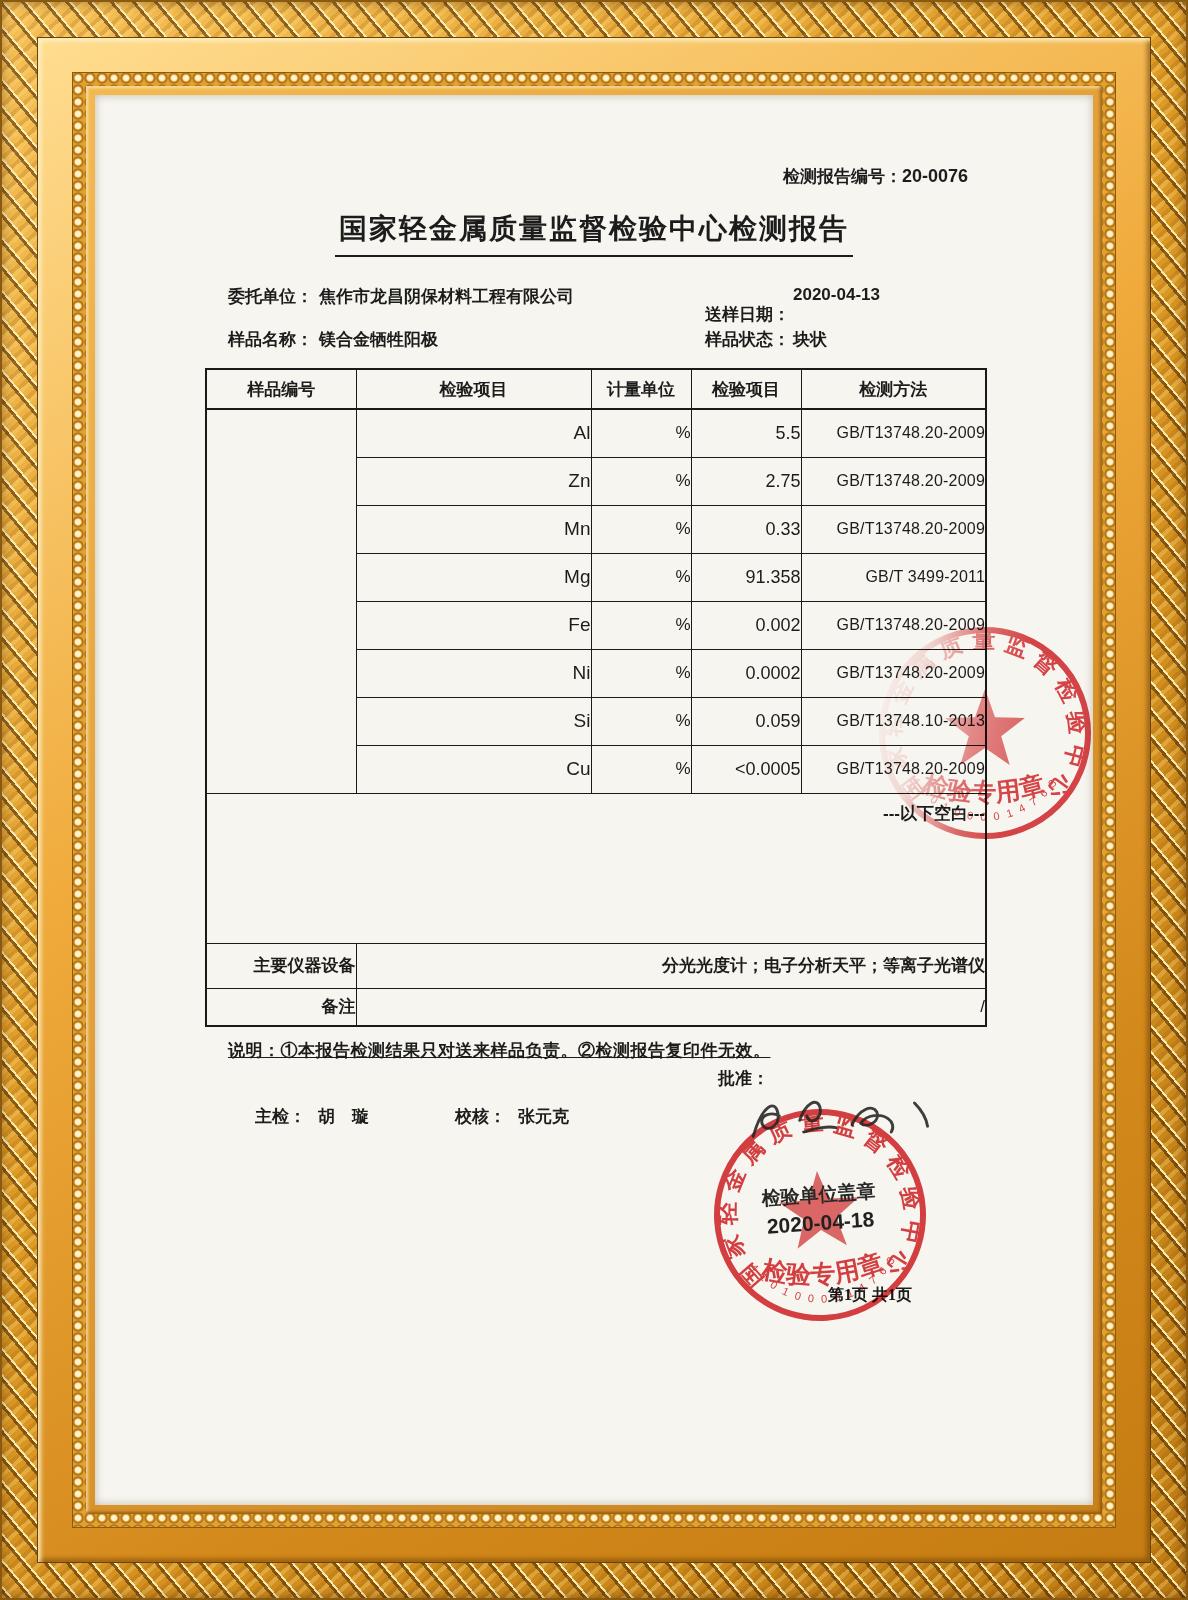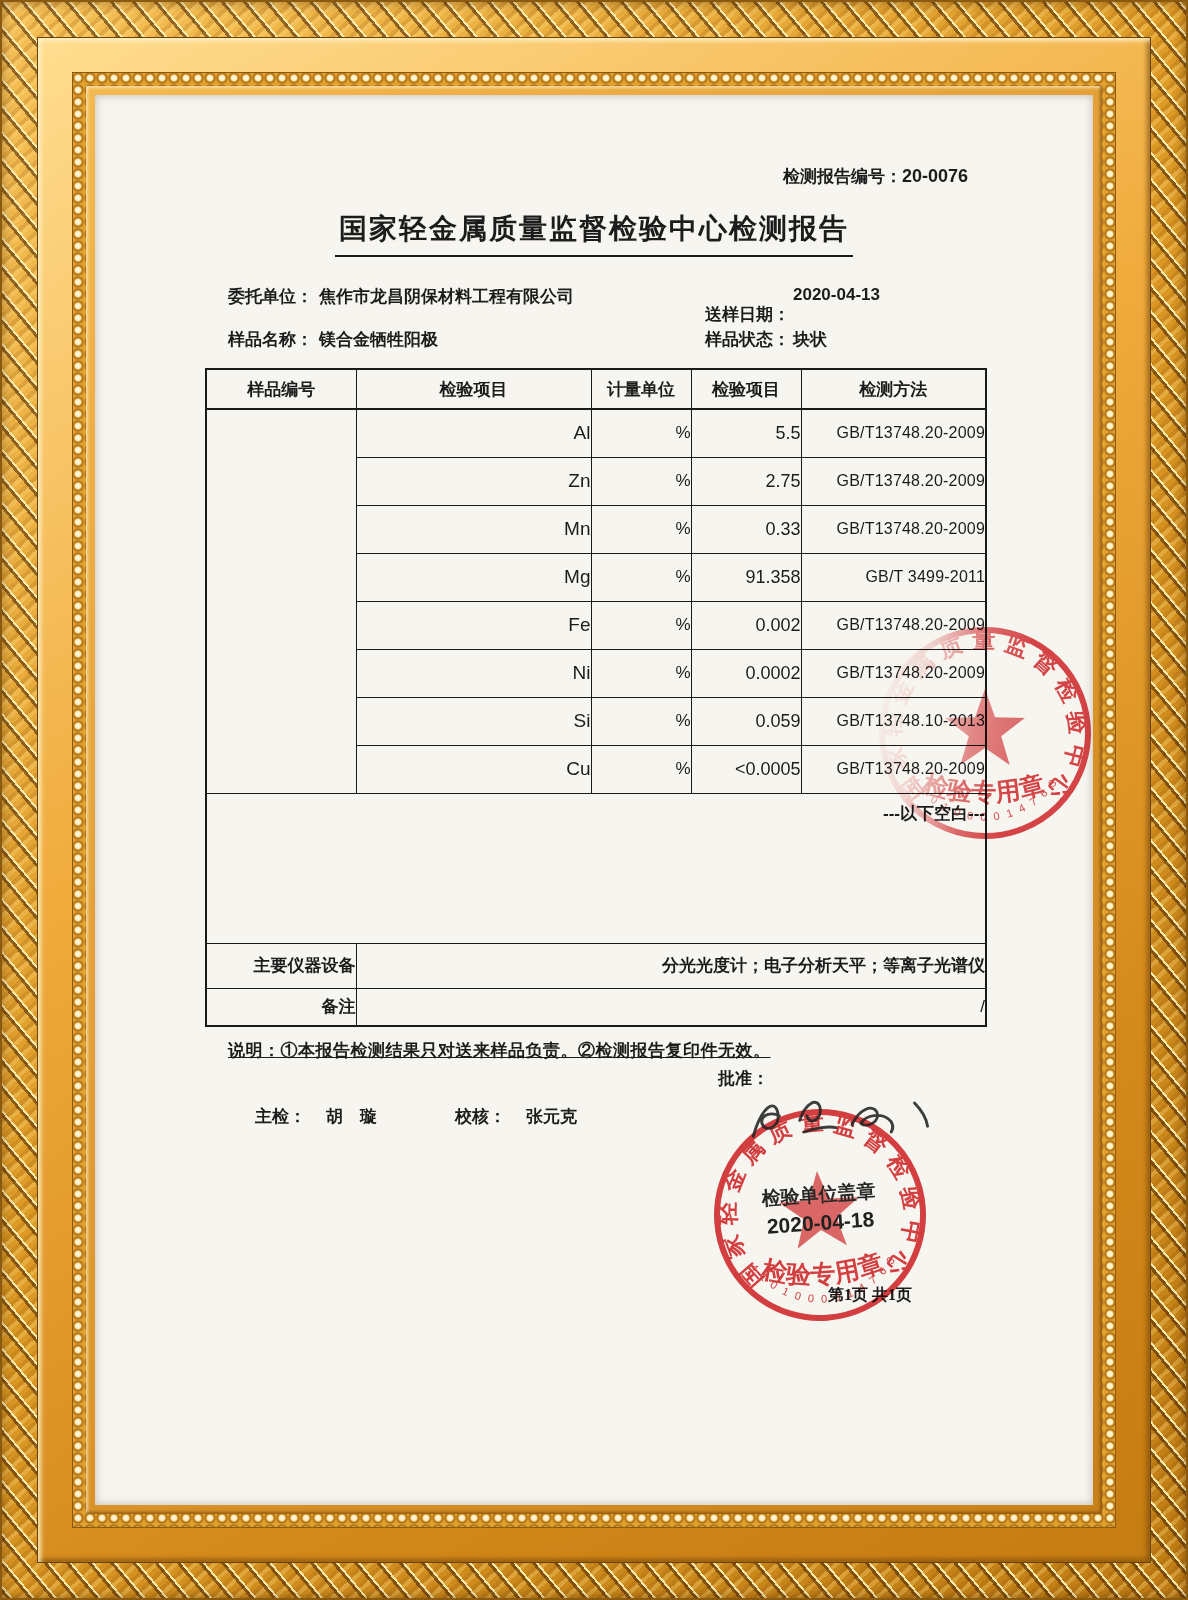--- a/index.html
+++ b/index.html
@@ -97,21 +97,21 @@
   tr.meta-row td { height: 45px; }
   tr.meta-row2 td { height: 38px; }
   td.m-label { font-family: "Liberation Serif", serif; font-size: 17px; font-weight: 600; }
   td.m-value { text-align: left; padding-left: 14px;
                font-family: "Liberation Serif", serif; font-size: 17px; font-weight: 600; }
   td.m-slash { text-align: left; padding-left: 14px; font-size: 17px; }
 
   .note { top: 944px; left: 133px; font-size: 17px; font-weight: 600; letter-spacing: .5px; text-decoration: underline; }
 
   .sig { font-size: 17px; font-weight: 600; white-space: nowrap; }
-  .sig .name { margin-left: 20px; text-align: center; }
+  .sig .name { margin-left: 12px; text-align: center; }
 
   .page-info { top: 1190px; left: 733px; font-size: 16px; font-weight: 600; }
 
   
   .seal { position: absolute; mix-blend-mode: multiply; }
   .seal-top {
     left: 775px; top: 523px; width: 230px; height: 230px;
     opacity: .92;
     -webkit-mask-image: linear-gradient(100deg, transparent 6%, rgba(0,0,0,.18) 24%, rgba(0,0,0,.8) 46%, #000 62%);
             mask-image: linear-gradient(100deg, transparent 6%, rgba(0,0,0,.18) 24%, rgba(0,0,0,.8) 46%, #000 62%);

